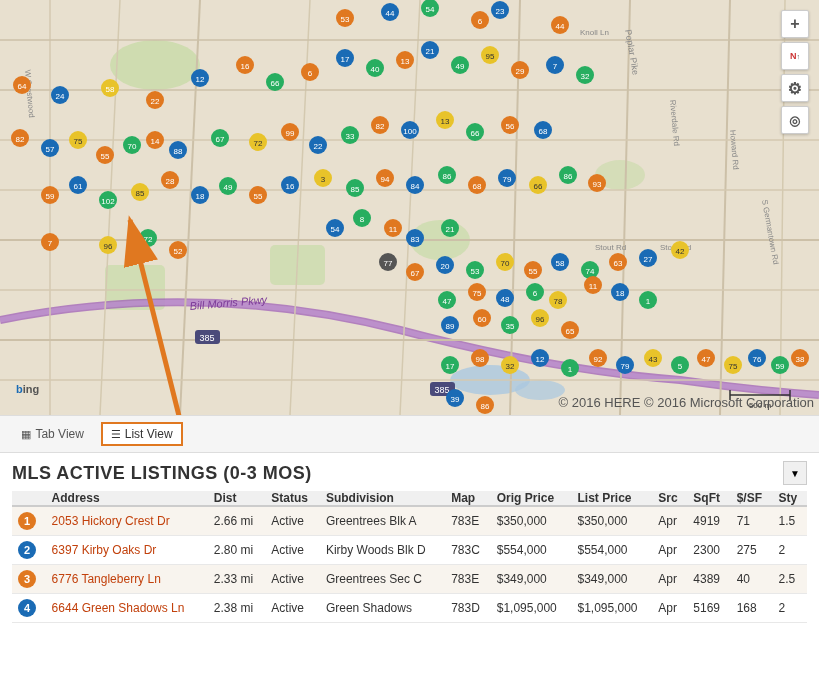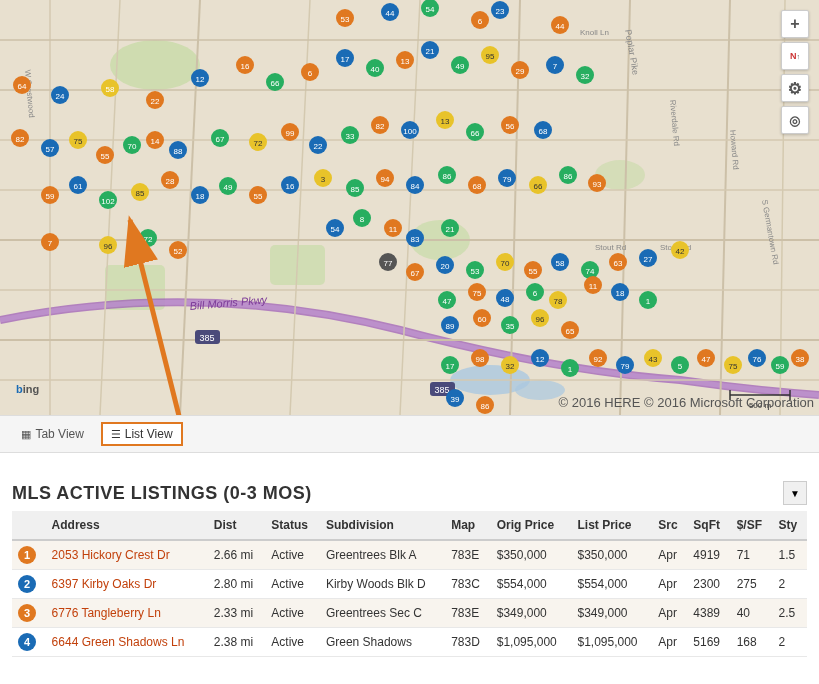--- a/index.html
+++ b/index.html
@@ -107,21 +107,20 @@
     
     #listings {
       padding: 8px 12px 0 12px;
     }
 
     .listings-header {
       display: flex;
       align-items: center;
       justify-content: space-between;
       margin-bottom: 6px;
-      margin-top: 20px;
     }
 
     .listings-title {
       font-size: 18px;
       font-weight: bold;
       color: #333;
       letter-spacing: 0.5px;
     }
 
     .dropdown-btn {
@@ -142,21 +141,21 @@
       border-collapse: collapse;
       font-size: 12px;
     }
 
     .listings-table thead tr {
       background: #f0f0f0;
       border-bottom: 2px solid #ccc;
     }
 
     .listings-table thead th {
-      padding: 7px 6px;
+      padding: 0 6px;
       text-align: left;
       font-weight: bold;
       color: #333;
       white-space: nowrap;
     }
 
     .listings-table tbody tr {
       border-bottom: 1px solid #e8e8e8;
     }
 

